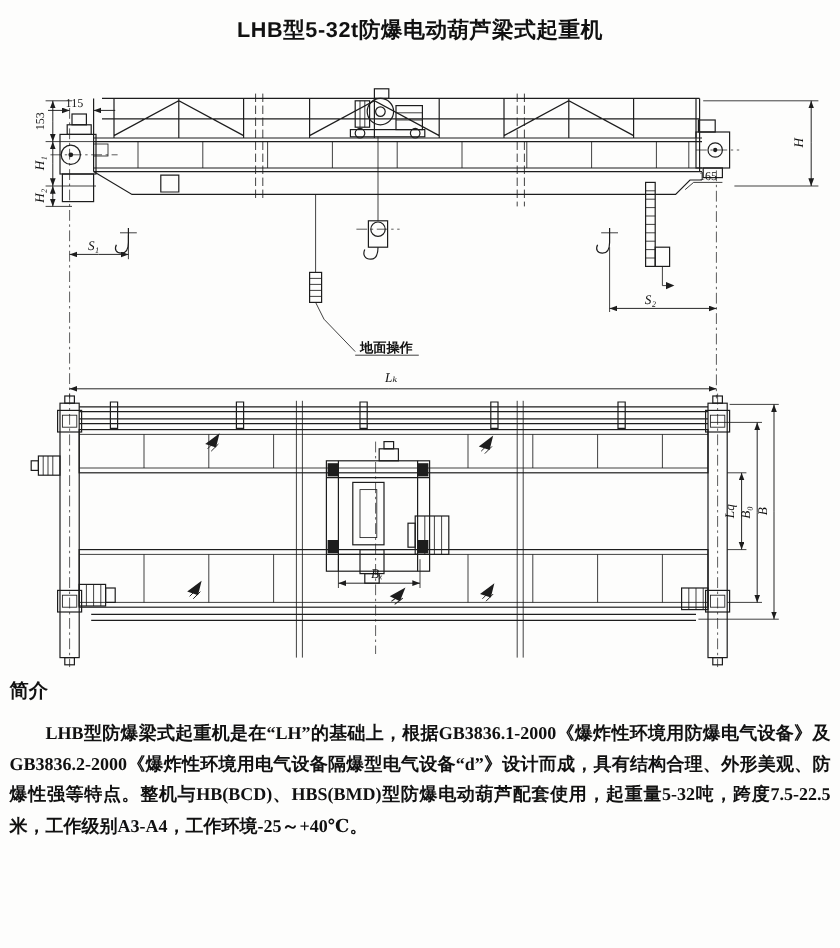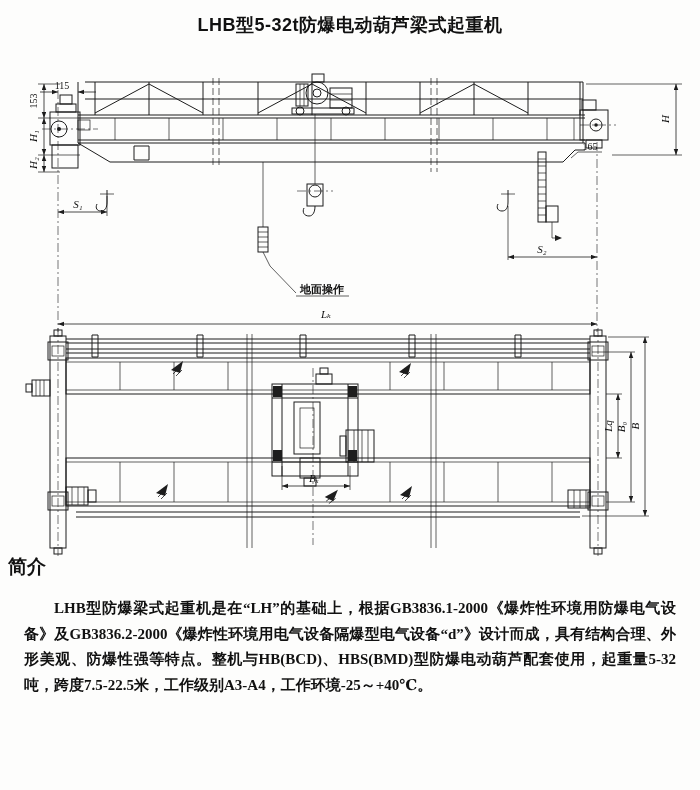--- a/index.html
+++ b/index.html
@@ -20,23 +20,23 @@
   .ln{stroke:#1d1d1d;fill:none;stroke-width:1;}
   .thin{stroke:#1d1d1d;fill:none;stroke-width:.7;}
   .dsh{stroke:#1d1d1d;fill:none;stroke-width:.7;stroke-dasharray:7 3;}
   .cl{stroke:#1d1d1d;fill:none;stroke-width:.6;stroke-dasharray:9 3 2 3;}
   .dim{stroke:#1d1d1d;fill:none;stroke-width:.8;}
   .fillink{fill:#1d1d1d;stroke:none;}
   text.dimtxt{font-family:"Liberation Serif","DejaVu Serif",serif;font-style:italic;font-size:11px;fill:#111;}
   text.dimnum{font-family:"Liberation Serif","DejaVu Serif",serif;font-style:normal;font-size:10px;fill:#111;}
   text.cjk{font-family:"Liberation Sans","DejaVu Sans",sans-serif;font-weight:bold;font-size:11px;fill:#111;}
   .intro{position:absolute;top:554px;left:8px;width:684px;}
-  .intro-heading{font-size:19px;font-weight:bold;margin:0 0 13px 0;
+  .intro-heading{font-size:16px;font-weight:bold;margin:12px 0 13px 0;
     font-family:"Liberation Sans","DejaVu Sans",sans-serif;}
-  .intro p{font-size:15px;font-weight:bold;line-height:25.5px;margin:16px;
+  .intro p{font-size:15px;font-weight:bold;line-height:25.5px;margin:0;
     text-align:justify;text-indent:2em;}
 </style>
 </head>
 <body>
 
 <div class="page">
 
   <div class="page-title">LHB型5-32t防爆电动葫芦梁式起重机</div>
 
   <svg class="drawing" width="700" height="556" viewBox="0 0 700 556">

